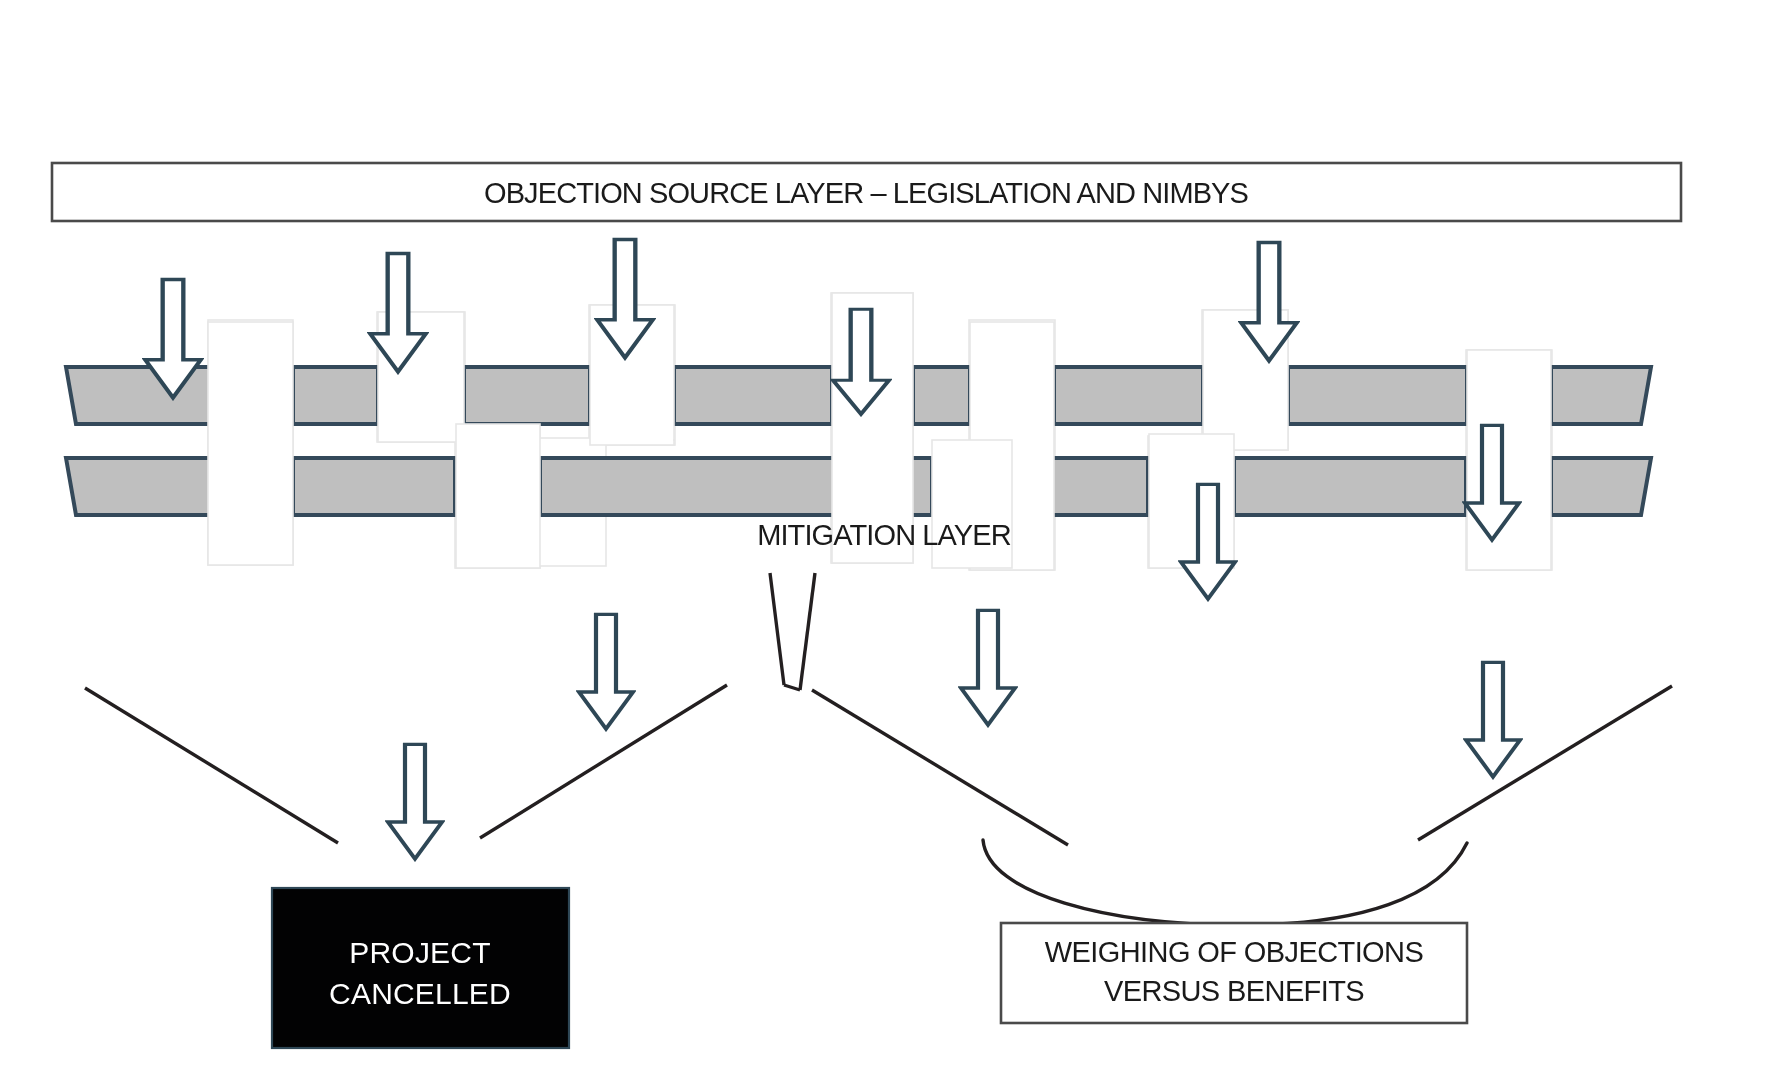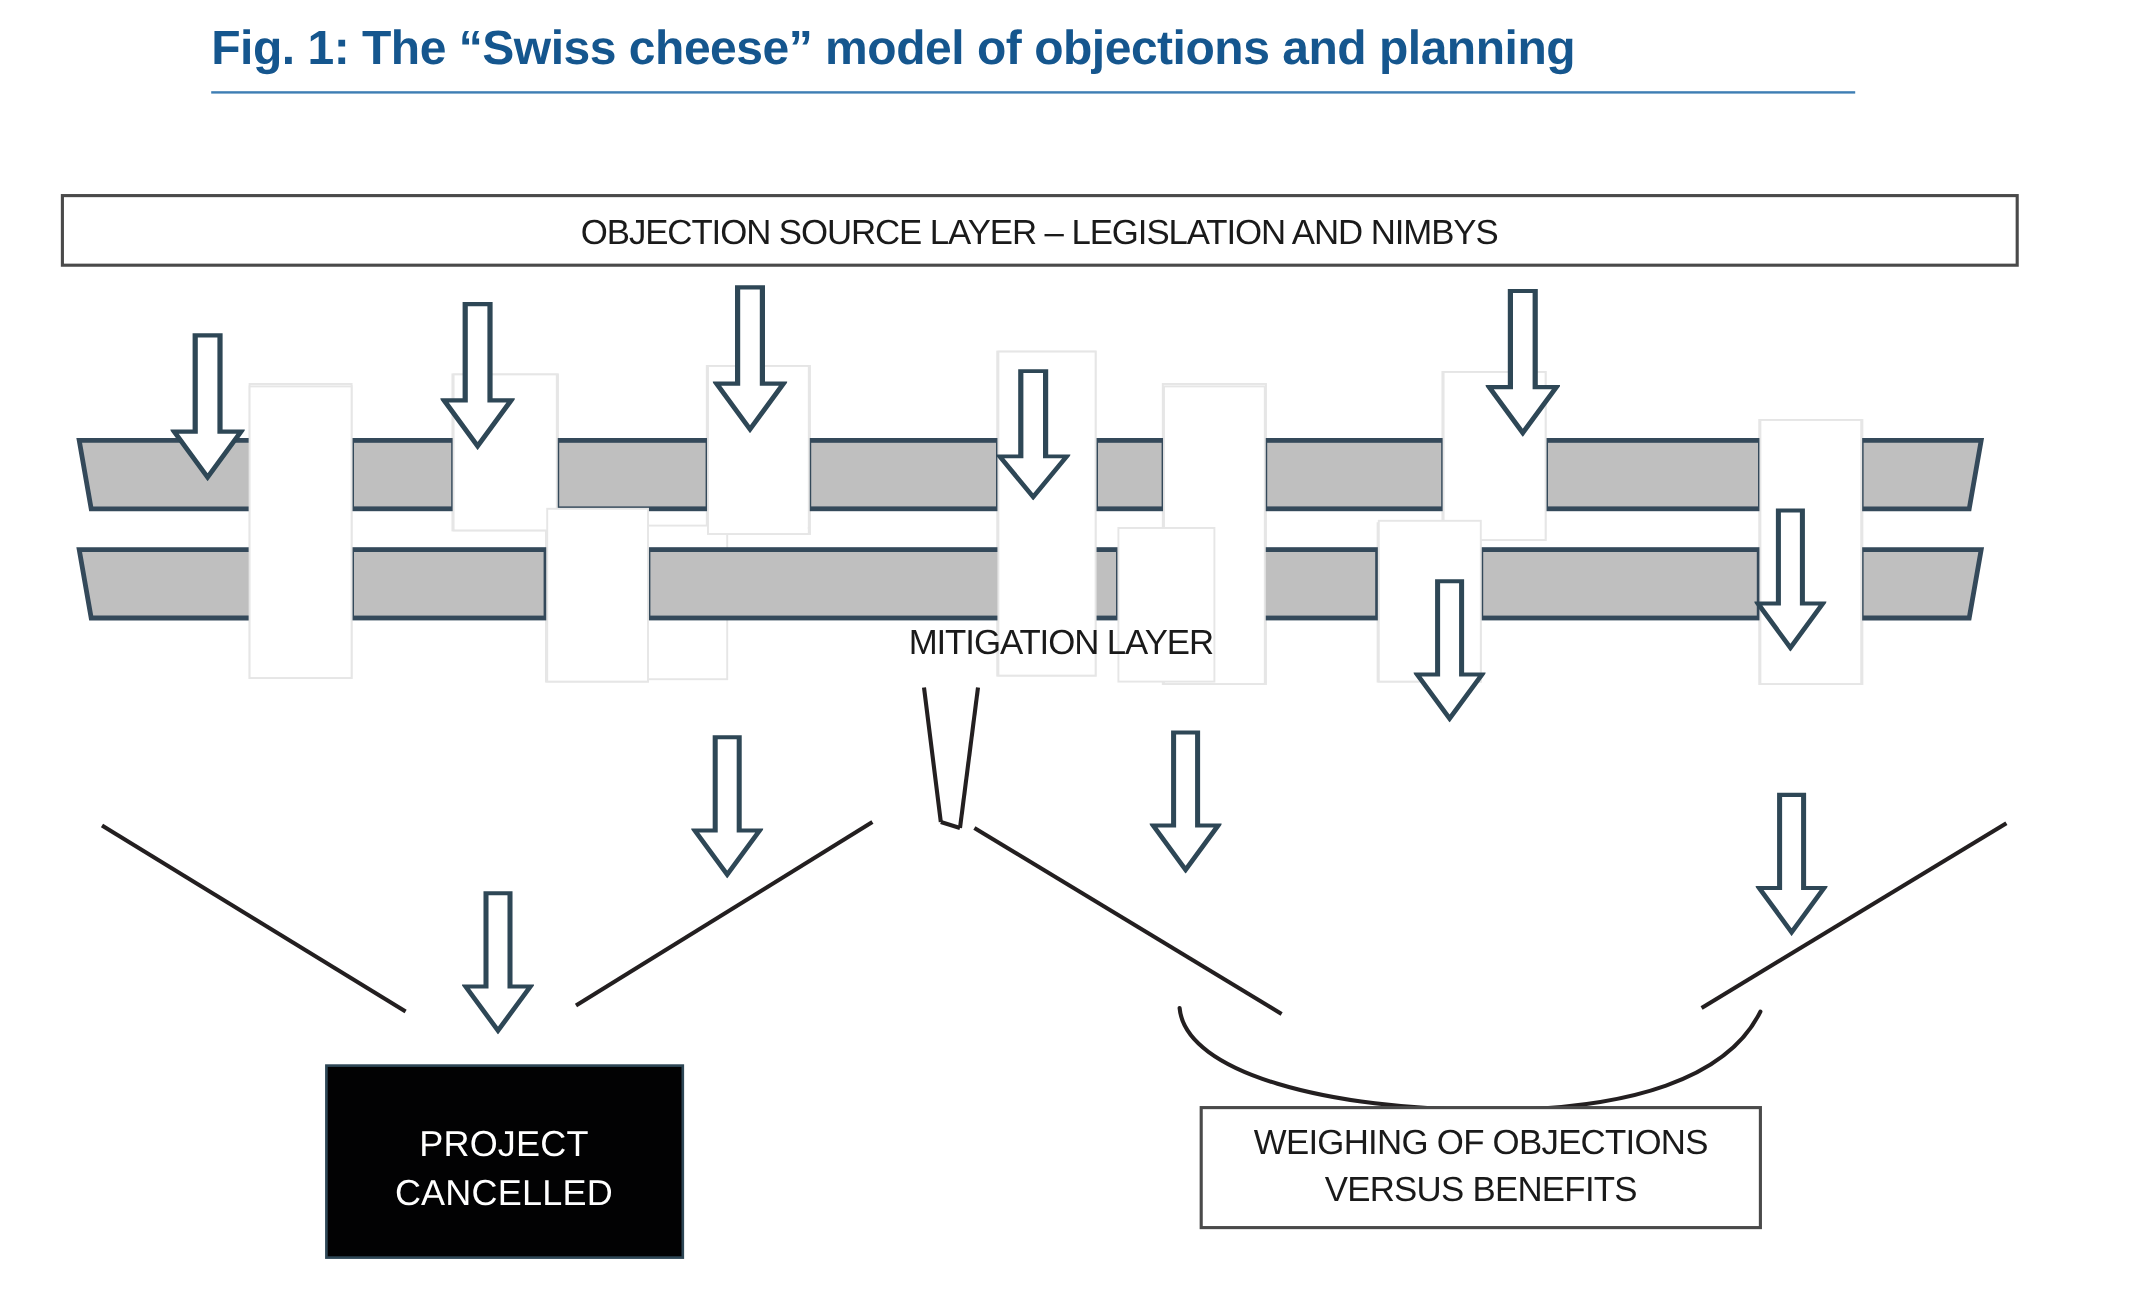--- a/index.html
+++ b/index.html
@@ -87,24 +87,20 @@
     font-size: 29px;
     fill: #1A1A1A;
     letter-spacing: -0.9px;
   }
 </style>
 </head>
 <body>
 
 <div id="figure-root">
 
-  <div class="title-block">
-    <div class="fig-title">Fig. 1: The “Swiss cheese” model of objections and planning</div>
-    <div class="title-rule"></div>
-  </div>
 
   <svg class="canvas" viewBox="0 0 1790 1078">
 
     <defs>
 
       <symbol id="blockArrow" viewBox="0 0 60 150" preserveAspectRatio="none">
         <polygon class="arrow" points="20,3 40,3 40,100 57,100 30,146 3,100 20,100"></polygon>
       </symbol>
     </defs>
 

